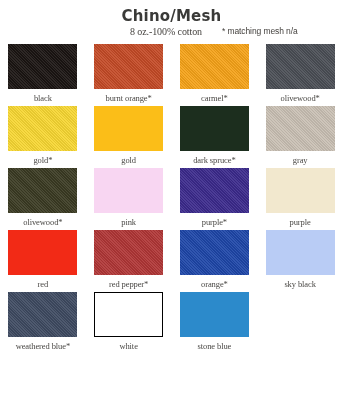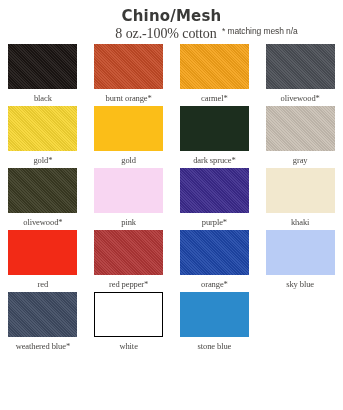--- a/index.html
+++ b/index.html
@@ -41,21 +41,21 @@
     height: 13px;
     margin-top: 2px;
   }
   .subtitle {
     position: absolute;
     left: 106px;
     top: 0;
     width: 120px;
     text-align: center;
     font-family: "Liberation Serif", serif;
-    font-size: 14px;
+    font-size: 10px;
     color: #45423f;
     letter-spacing: -0.1px;
     white-space: nowrap;
   }
   .mesh-note {
     position: absolute;
     left: 222px;
     top: 0;
     width: 115px;
     text-align: left;
@@ -187,21 +187,21 @@
           <div class="label">pink</div>
         </div>
         <div class="cell">
           <div class="swatch twill" style="background: rgb(59, 42, 140);">
             <div class="weave"></div>
           </div>
           <div class="label">purple*</div>
         </div>
         <div class="cell">
           <div class="swatch flat" style="background: rgb(242, 232, 206);"></div>
-          <div class="label">khaki</div>
+          <div class="label">purple</div>
         </div>
       </div>
       <div class="row">
         <div class="cell">
           <div class="swatch flat" style="background: rgb(242, 42, 22);"></div>
           <div class="label">red</div>
         </div>
         <div class="cell">
           <div class="swatch twill" style="background: rgb(176, 54, 54);">
             <div class="weave"></div>
@@ -209,21 +209,21 @@
           <div class="label">red pepper*</div>
         </div>
         <div class="cell">
           <div class="swatch twill" style="background: rgb(30, 70, 168);">
             <div class="weave"></div>
           </div>
           <div class="label">orange*</div>
         </div>
         <div class="cell">
           <div class="swatch flat" style="background: rgb(185, 204, 245);"></div>
-          <div class="label">sky blue</div>
+          <div class="label">sky black</div>
         </div>
       </div>
       <div class="row">
         <div class="cell">
           <div class="swatch twill" style="background: rgb(62, 74, 97);">
             <div class="weave"></div>
           </div>
           <div class="label">weathered blue*</div>
         </div>
         <div class="cell">

